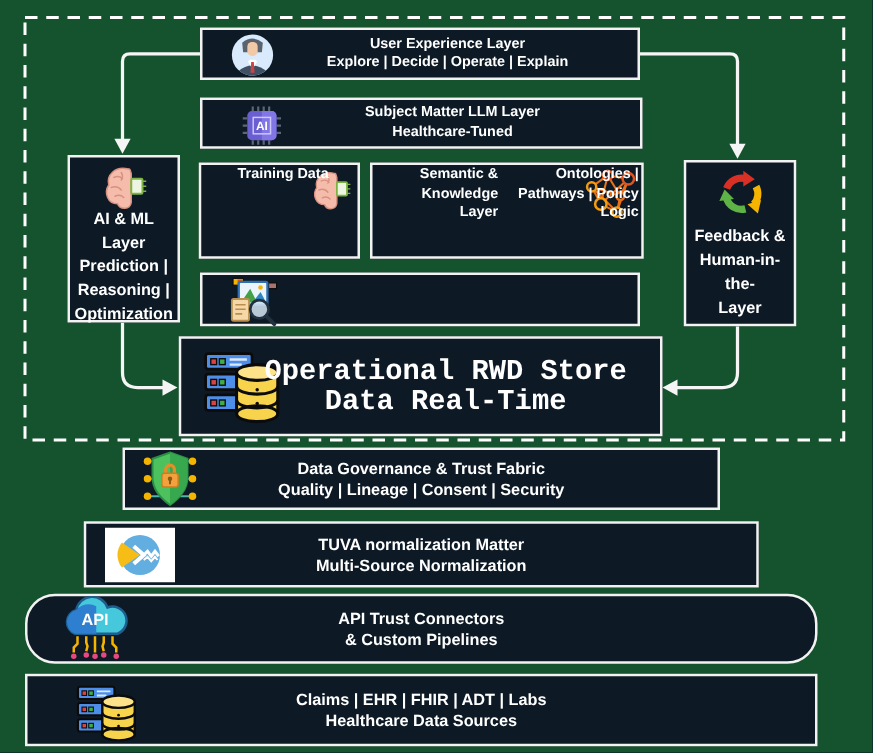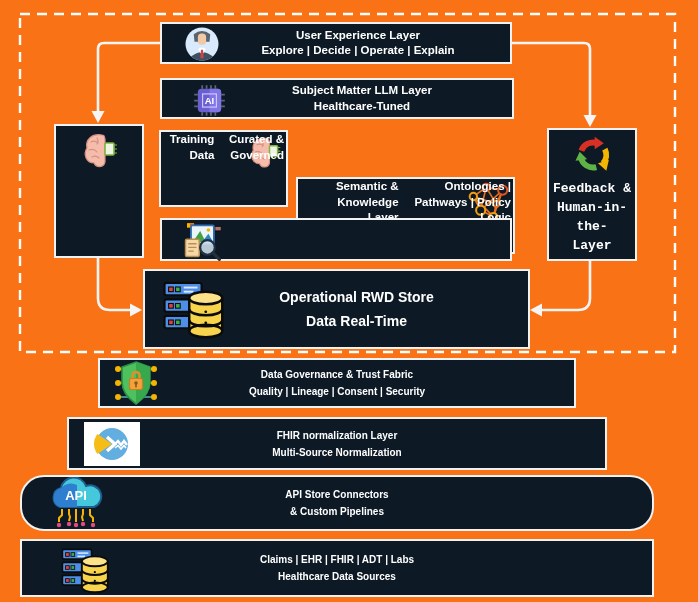--- a/index.html
+++ b/index.html
@@ -1,37 +1,37 @@
 <!DOCTYPE html>
 <html><head>
 <meta charset="utf-8">
 <style>
   html,body{margin:0;padding:0;background:#0d1a26;}
   #canvas{
-    position:relative;width:698px;height:602px;background:#f97316;
+    position:relative;width:698px;height:602px;background:#14532d;
     font-family:"Liberation Sans",sans-serif;color:#ffffff;overflow:hidden;
   }
   .box{
     position:absolute;border:2px solid #f2f2f2;background:#0d1a26;
     box-sizing:border-box;color:#fff;
   }
   .ctext{
     position:absolute;inset:0;display:flex;flex-direction:column;
     justify-content:center;align-items:center;text-align:center;
     font-weight:700;
   }
   .ltext{
     position:absolute;inset:0;display:flex;flex-direction:row;
     justify-content:center;align-items:flex-start;text-align:right;
     font-weight:700;
   }
   .t11{font-size:11.5px;line-height:15.5px;}
-  .t12{font-size:10px;line-height:17px;}
+  .t12{font-size:13px;line-height:17px;}
   .t13{font-size:13px;line-height:19px;}
-  .t17{font-size:14px;line-height:24px;}
+  .t17{font-size:23px;line-height:24px;font-family:Liberation Mono, monospace;}
   .icon{position:absolute;display:block;}
   svg{display:block;}
   #overlay{position:absolute;left:0;top:0;pointer-events:none;}
 </style>
 </head>
 <body>
 
 <div id="canvas">
 
   <svg width="0" height="0" style="position:absolute">
@@ -125,25 +125,24 @@
   </div>
 
   <div class="box" style="left:159px;top:130px;width:129px;height:77px;">
     <span class="icon" style="right:3px;top:2px;">
       <svg width="36" height="36" viewBox="0 0 40 40">
           <use href="#brainchip"></use>
         </svg>
     </span>
     <div class="ltext t11" style="left:8px;right:2px;">
       <span>Training Data</span>
-      <span>Curated &amp; Governed</span>
-    </div>
-  </div>
-
-  <div class="box" style="left:296px;top:130px;width:219px;height:77px;margin-top:47px;">
+    </div>
+  </div>
+
+  <div class="box" style="left:296px;top:130px;width:219px;height:77px;">
     <span class="icon" style="right:3px;top:1px;">
       <svg width="44" height="44" viewBox="0 0 48 48">
         <g stroke="#e8701a" stroke-width="1.8" fill="none">
           <path d="M22 8 L40 11 M22 8 L8 18 M22 8 L16 33 M22 8 L33 26 M40 11 L33 26 M40 11 L16 33 M40 11 L30 40 M8 18 L16 33 M8 18 L33 26 M16 33 L30 40 M33 26 L30 40 M8 18 L30 40"></path>
         </g>
         <circle cx="22" cy="8" r="4" fill="#0d1a26" stroke="#e2541f" stroke-width="2.2"></circle>
         <circle cx="40" cy="11" r="5" fill="#0d1a26" stroke="#e2541f" stroke-width="2.2"></circle>
         <circle cx="8" cy="18" r="4" fill="#0d1a26" stroke="#f39c12" stroke-width="2.2"></circle>
         <circle cx="16" cy="33" r="5" fill="#0d1a26" stroke="#f39c12" stroke-width="2.2"></circle>
         <circle cx="33" cy="26" r="3.4" fill="#0d1a26" stroke="#e8701a" stroke-width="2.2"></circle>
@@ -175,23 +174,29 @@
     <div class="ctext t11" style="left:60px;right:16px;">
     </div>
   </div>
 
   <div class="box" style="left:54px;top:124px;width:90px;height:134px;">
     <span class="icon" style="left:24px;top:4px;">
       <svg width="40" height="40" viewBox="0 0 40 40">
           <use href="#brainchip"></use>
         </svg>
     </span>
-  </div>
-
-  <div class="box" style="left:547px;top:128px;width:90px;height:133px;font-family:Liberation Mono, monospace;">
+    <div class="ctext t13" style="top:42px;">
+      <span>AI &amp; ML Layer</span>
+      <span>Prediction |</span>
+      <span>Reasoning |</span>
+      <span>Optimization</span>
+    </div>
+  </div>
+
+  <div class="box" style="left:547px;top:128px;width:90px;height:133px;">
     <span class="icon" style="left:24px;top:5px;">
       <svg width="40" height="40" viewBox="0 0 48 48">
         <path d="M10 19 A15 15 0 0 1 29 9.8" fill="none" stroke="#d93025" stroke-width="7"></path>
         <polygon points="26,2 26,17 37,10" fill="#d93025"></polygon>
         <path d="M38.2 17 A15 15 0 0 1 36 34" fill="none" stroke="#f4b400" stroke-width="7"></path>
         <polygon points="43,30 30,34 40,43" fill="#f4b400"></polygon>
         <path d="M28 38.5 A15 15 0 0 1 9.5 27" fill="none" stroke="#5fb346" stroke-width="7"></path>
         <polygon points="3,31 17,29 8,20" fill="#5fb346"></polygon>
       </svg>
     </span>
@@ -246,21 +251,21 @@
       <svg width="56" height="44" viewBox="0 0 56 44">
         <rect x="0" y="0" width="56" height="44" fill="#ffffff"></rect>
         <circle cx="28" cy="22" r="16" fill="#62aee0"></circle>
         <path d="M28 22 L13.5 12 A16 16 0 0 0 13.5 32 Z" fill="#f6bd17"></path>
         <polyline points="23,15 31,22 23,29" fill="none" stroke="#ffffff" stroke-width="3.2"></polyline>
         <polyline points="31,22 34,19 37,23 40,19 43,23" fill="none" stroke="#ffffff" stroke-width="2.4"></polyline>
         <polyline points="31,26 34,23.5 37,27 40,23.5 42,26" fill="none" stroke="#ffffff" stroke-width="1.6"></polyline>
       </svg>
     </span>
     <div class="ctext t12">
-      <span>FHIR normalization Layer</span>
+      <span>TUVA normalization Matter</span>
       <span>Multi-Source Normalization</span>
     </div>
   </div>
 
   <div class="box" style="left:20px;top:475px;width:634px;height:56px;border-radius:24px;">
     <span class="icon" style="left:24px;top:0px;">
       <svg width="62" height="56" viewBox="0 0 62 56">
         <path d="M14 30 a10 10 0 0 1 1 -19 a13 13 0 0 1 25 -2 a10 10 0 0 1 8 21 Z" fill="#45c8dc" stroke="#1d5e8f" stroke-width="2"></path>
         <path d="M14 30 a10 10 0 0 1 1 -19 a13 13 0 0 1 16 -3 l0 22 Z" fill="#2f7fd0"></path>
         <text x="30" y="23" text-anchor="middle" font-family="Liberation Sans,sans-serif" font-size="13" font-weight="700" fill="#ffffff">API</text>
@@ -272,21 +277,21 @@
           <polyline points="44,32 44,38 47,41 47,45"></polyline>
         </g>
         <circle cx="13" cy="48" r="2.2" fill="#e64980"></circle>
         <circle cx="23" cy="47" r="2.2" fill="#e64980"></circle>
         <circle cx="30" cy="48" r="2.2" fill="#e64980"></circle>
         <circle cx="37" cy="47" r="2.2" fill="#e64980"></circle>
         <circle cx="47" cy="48" r="2.2" fill="#e64980"></circle>
       </svg>
     </span>
     <div class="ctext t12">
-      <span>API Store Connectors</span>
+      <span>API Trust Connectors</span>
       <span>&amp; Custom Pipelines</span>
     </div>
   </div>
 
   <div class="box" style="left:20px;top:539px;width:634px;height:58px;">
     <span class="icon" style="left:34px;top:3px;">
       <svg width="56" height="52" viewBox="0 0 48 48">
           <use href="#serverdb"></use>
         </svg>
     </span>

